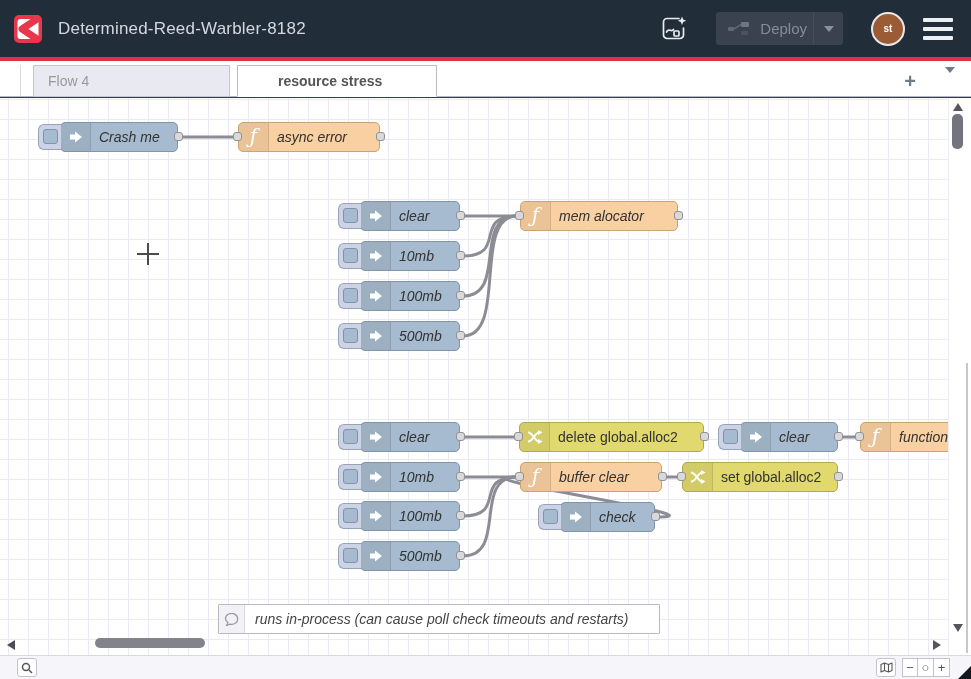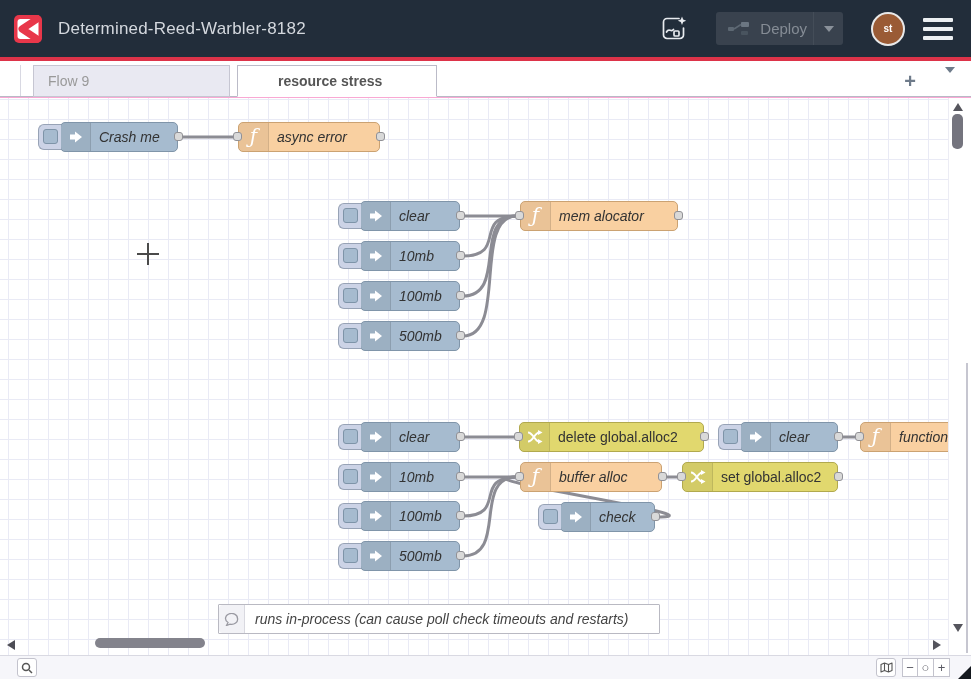--- a/index.html
+++ b/index.html
@@ -1,17 +1,17 @@
 <!DOCTYPE html>
 <html><head>
 <meta charset="utf-8">
 <style>
   * { margin:0; padding:0; box-sizing:border-box; }
   html,body { width:971px; height:679px; overflow:hidden; font-family:"Liberation Sans",sans-serif; background:#fff; }
-  .app { position:relative; width:971px; height:679px; overflow:hidden; background:#f9a8d4; }
+  .app { position:relative; width:971px; height:679px; overflow:hidden; background:#7f1d1d; }
 
   
   .header { position:absolute; top:0; left:0; width:971px; height:57px; background:#222d3a; display:flex; align-items:center; }
   .logo { width:28px; height:28px; margin-left:14px; border-radius:5px; background:#e8374a; position:relative; overflow:hidden; flex:none; }
   .logo svg { position:absolute; inset:0; }
   .app-title { color:#d4d8de; font-size:17px; margin-left:16px; letter-spacing:.2px; }
   .header-right { margin-left:auto; display:flex; align-items:center; }
   .ai-icon { width:36px; height:36px; margin-right:24px; display:flex; align-items:center; justify-content:center; }
   .deploy-btn { height:33px; background:#39424e; border:none; border-radius:3px; display:flex; align-items:center; padding:0 0 0 12px; cursor:pointer; }
   .deploy-ico { margin-right:10px; display:flex; }
@@ -126,21 +126,21 @@
           <i></i>
         </div>
     </div>
   </div>
 
   <div class="redline"></div>
 
   <div class="tabbar">
     <span class="tab-left-sep"></span>
     <div id="tabs">
-        <div class="tab inactive" style="left: 33px; width: 197px;">Flow 9</div>
+        <div class="tab inactive" style="left: 33px; width: 197px;">Flow 4</div>
         <div class="tab active" style="left: 237px; width: 200px; padding-left: 40px;">resource stress</div>
       </div>
     <button class="tab-add">+</button>
     <button class="tab-list-btn"><i class="caret-down" style="border-top-color:#6e7b8a"></i></button>
   </div>
 
   <div class="canvas">
     <svg class="wires" id="wires">
         <path d="M 181 39 C 226 39 190 39 235 39"></path>
         <path d="M 463 118 C 508 118 472 118 517 118"></path>
@@ -272,21 +272,21 @@
             </svg>
           </span>
           <span class="lbl">delete global.alloc2</span>
           <span class="port in"></span>
           <span class="port out"></span>
         </div>
         <div class="node function" style="left: 520px; top: 364px; width: 142px;">
           <span class="icon">
             <span class="ficon">ƒ</span>
           </span>
-          <span class="lbl">buffer alloc</span>
+          <span class="lbl">buffer clear</span>
           <span class="port in"></span>
           <span class="port out"></span>
         </div>
         <div class="node change" style="left: 682px; top: 364px; width: 156px;">
           <span class="icon">
             <svg width="18" height="16" viewBox="0 0 18 16" fill="none" stroke="#fff" stroke-width="1.8">
               <path d="M2 3.5 C7 3.5 9 12.5 13 12.5"></path>
               <path d="M2 12.5 C7 12.5 9 3.5 13 3.5"></path>
               <path d="M12 1 L16.5 3.5 L12 6" fill="#fff" stroke="none"></path>
               <path d="M12 10 L16.5 12.5 L12 15" fill="#fff" stroke="none"></path>

